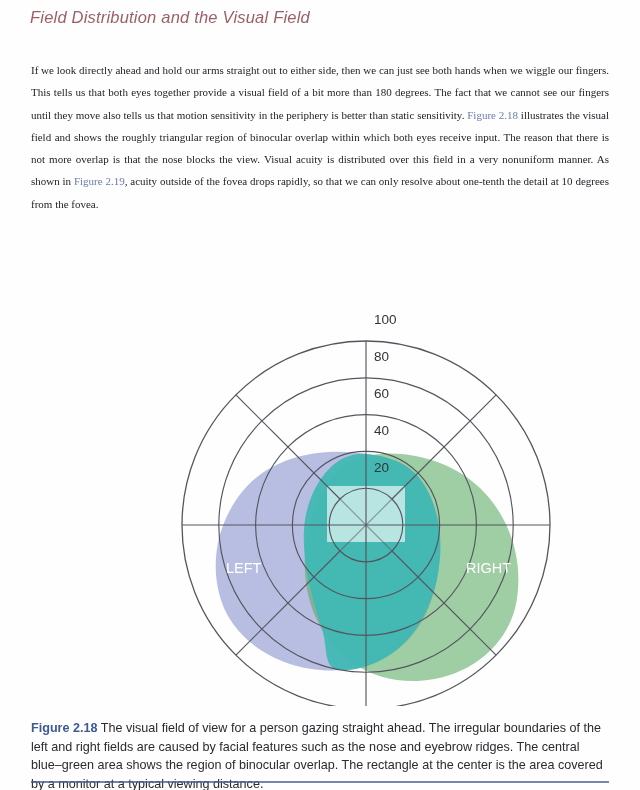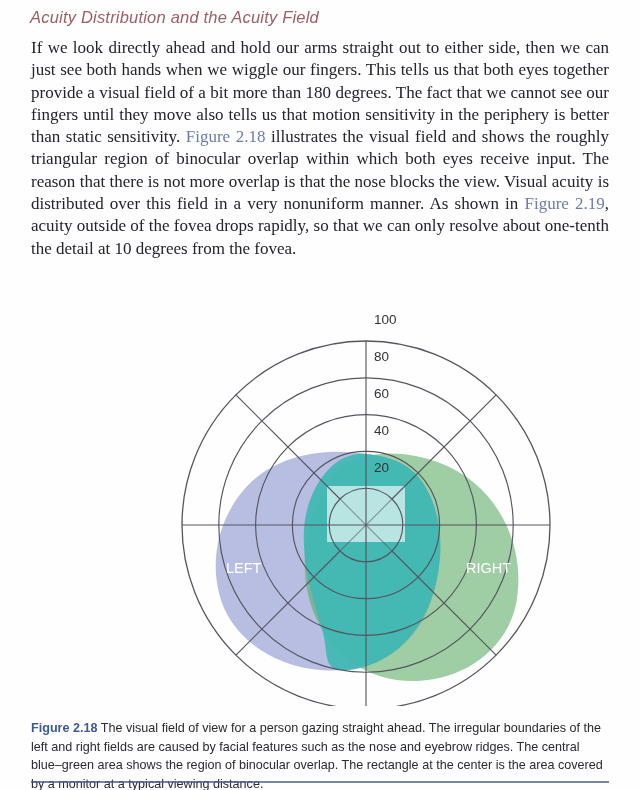--- a/index.html
+++ b/index.html
@@ -33,24 +33,24 @@
     font-weight: 400;
     font-size: 16.5px;
     letter-spacing: 0.2px;
     color: #9c5f67;
   }
 
   
   .body-text {
     position: absolute;
     left: 31px;
-    top: 20px;
+    top: 48px;
     width: 578px;
     font-family: "Liberation Serif", serif;
-    font-size: 17px;
+    font-size: 11px;
     line-height: 22.3px;
     text-align: justify;
     color: #23232b;
   }
   .figref {
     color: #6b7da6;
   }
 
   
   .figure-wrap {
@@ -90,21 +90,21 @@
     height: 2px;
     background: #4a5f8e;
     opacity: 0.75;
   }
 </style>
 </head>
 <body>
 
 <div class="page">
 
-  <div class="section-title">Acuity Distribution and the Acuity Field</div>
+  <div class="section-title">Field Distribution and the Visual Field</div>
 
   <p class="body-text"><span>If we look directly ahead and hold our arms straight out to either side, then we can just see both hands when we wiggle our fingers. This tells us that both eyes together provide a visual field of a bit more than 180 degrees. The fact that we cannot see our fingers until they move also tells us that motion sensitivity in the periphery is better than static sensitivity. </span><span class="figref">Figure 2.18</span><span> illustrates the visual field and shows the roughly triangular region of binocular overlap within which both eyes receive input. The reason that there is not more overlap is that the nose blocks the view. Visual acuity is distributed over this field in a very nonuniform manner. As shown in </span><span class="figref">Figure 2.19</span><span>, acuity outside of the fovea drops rapidly, so that we can only resolve about one-tenth the detail at 10 degrees from the fovea.</span></p>
 
   <div class="figure-wrap">
     <svg class="figure-svg" width="640" height="410" viewBox="0 0 640 410">
 
       <defs>
         <clipPath id="outerClip">
           <circle cx="320" cy="229" r="184"></circle>
         </clipPath>

